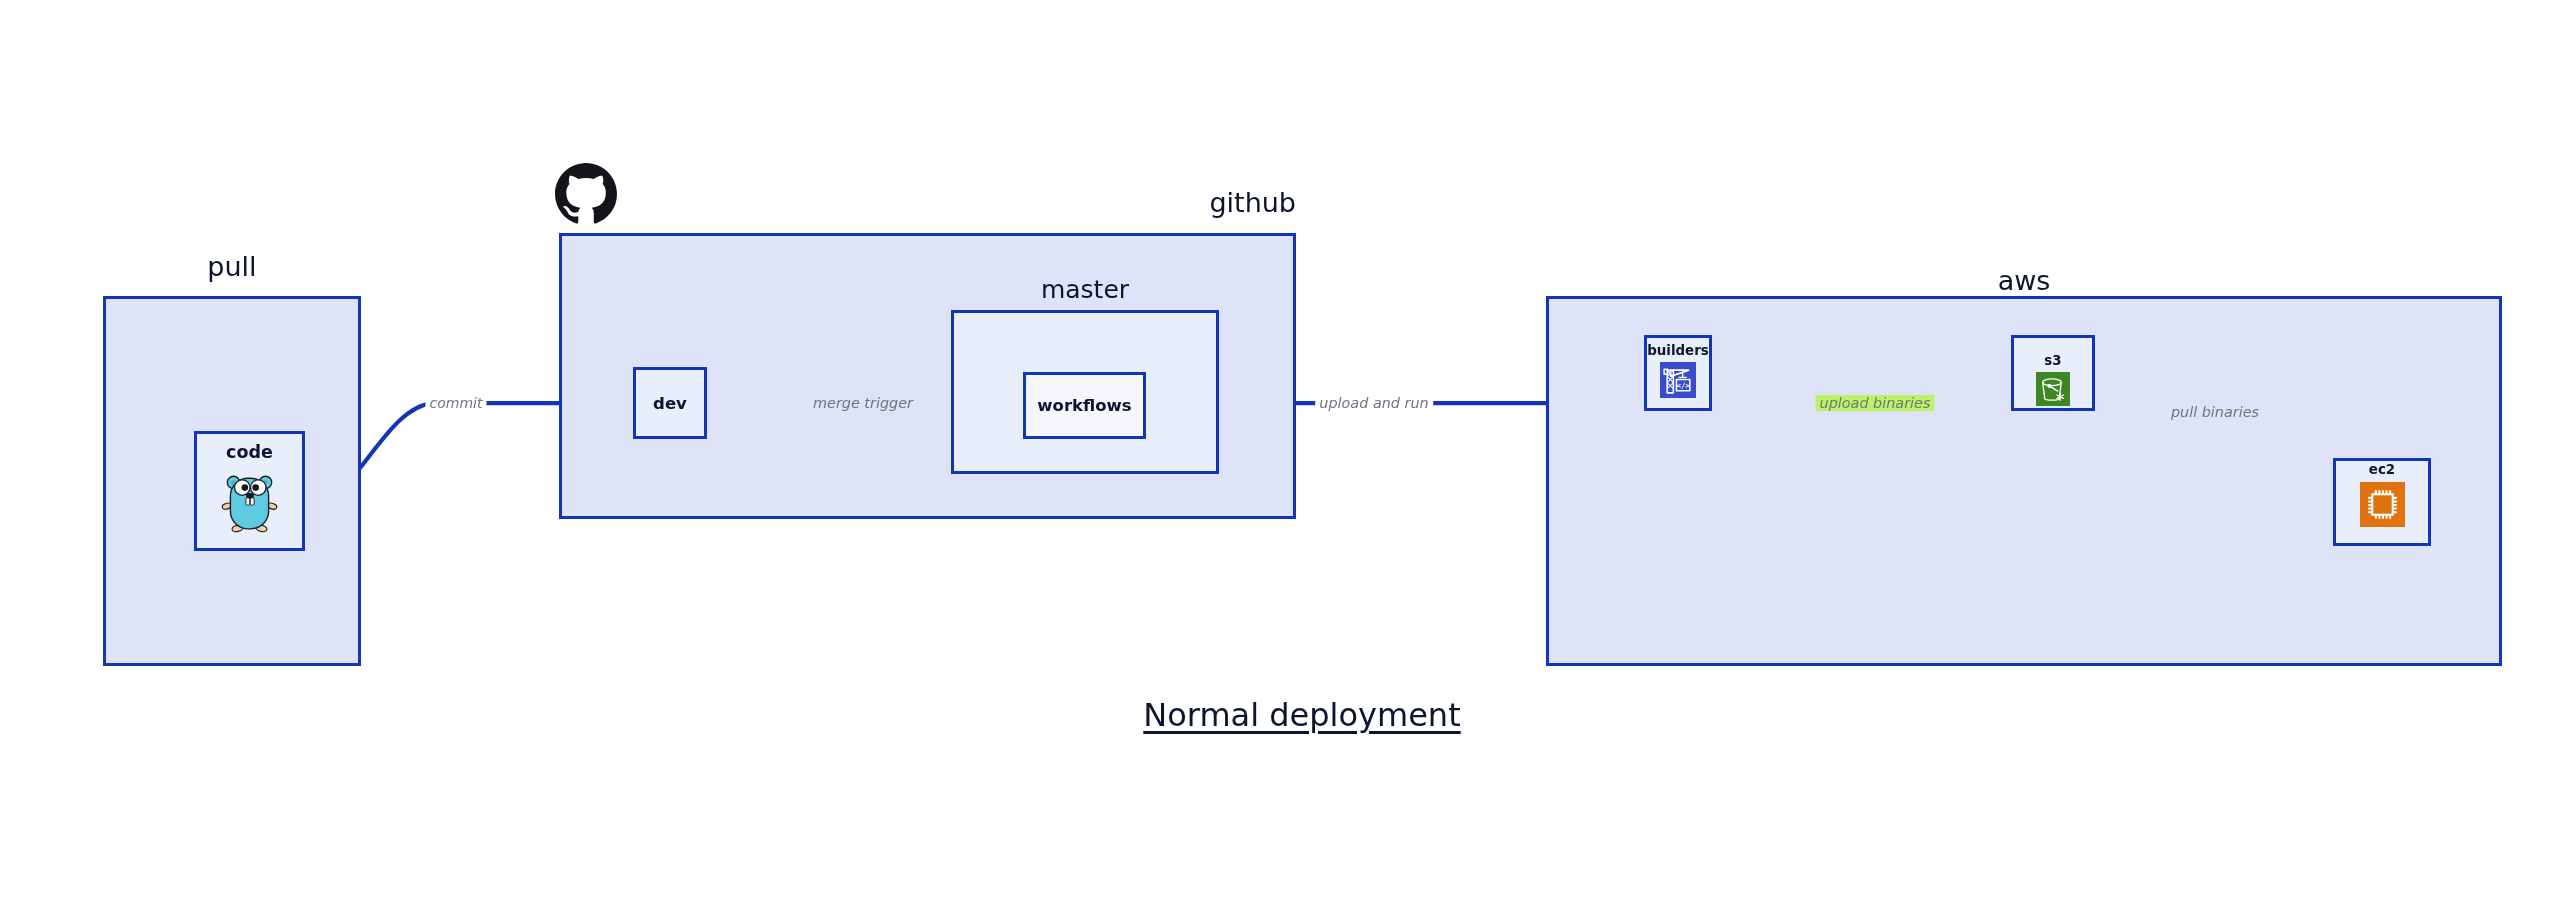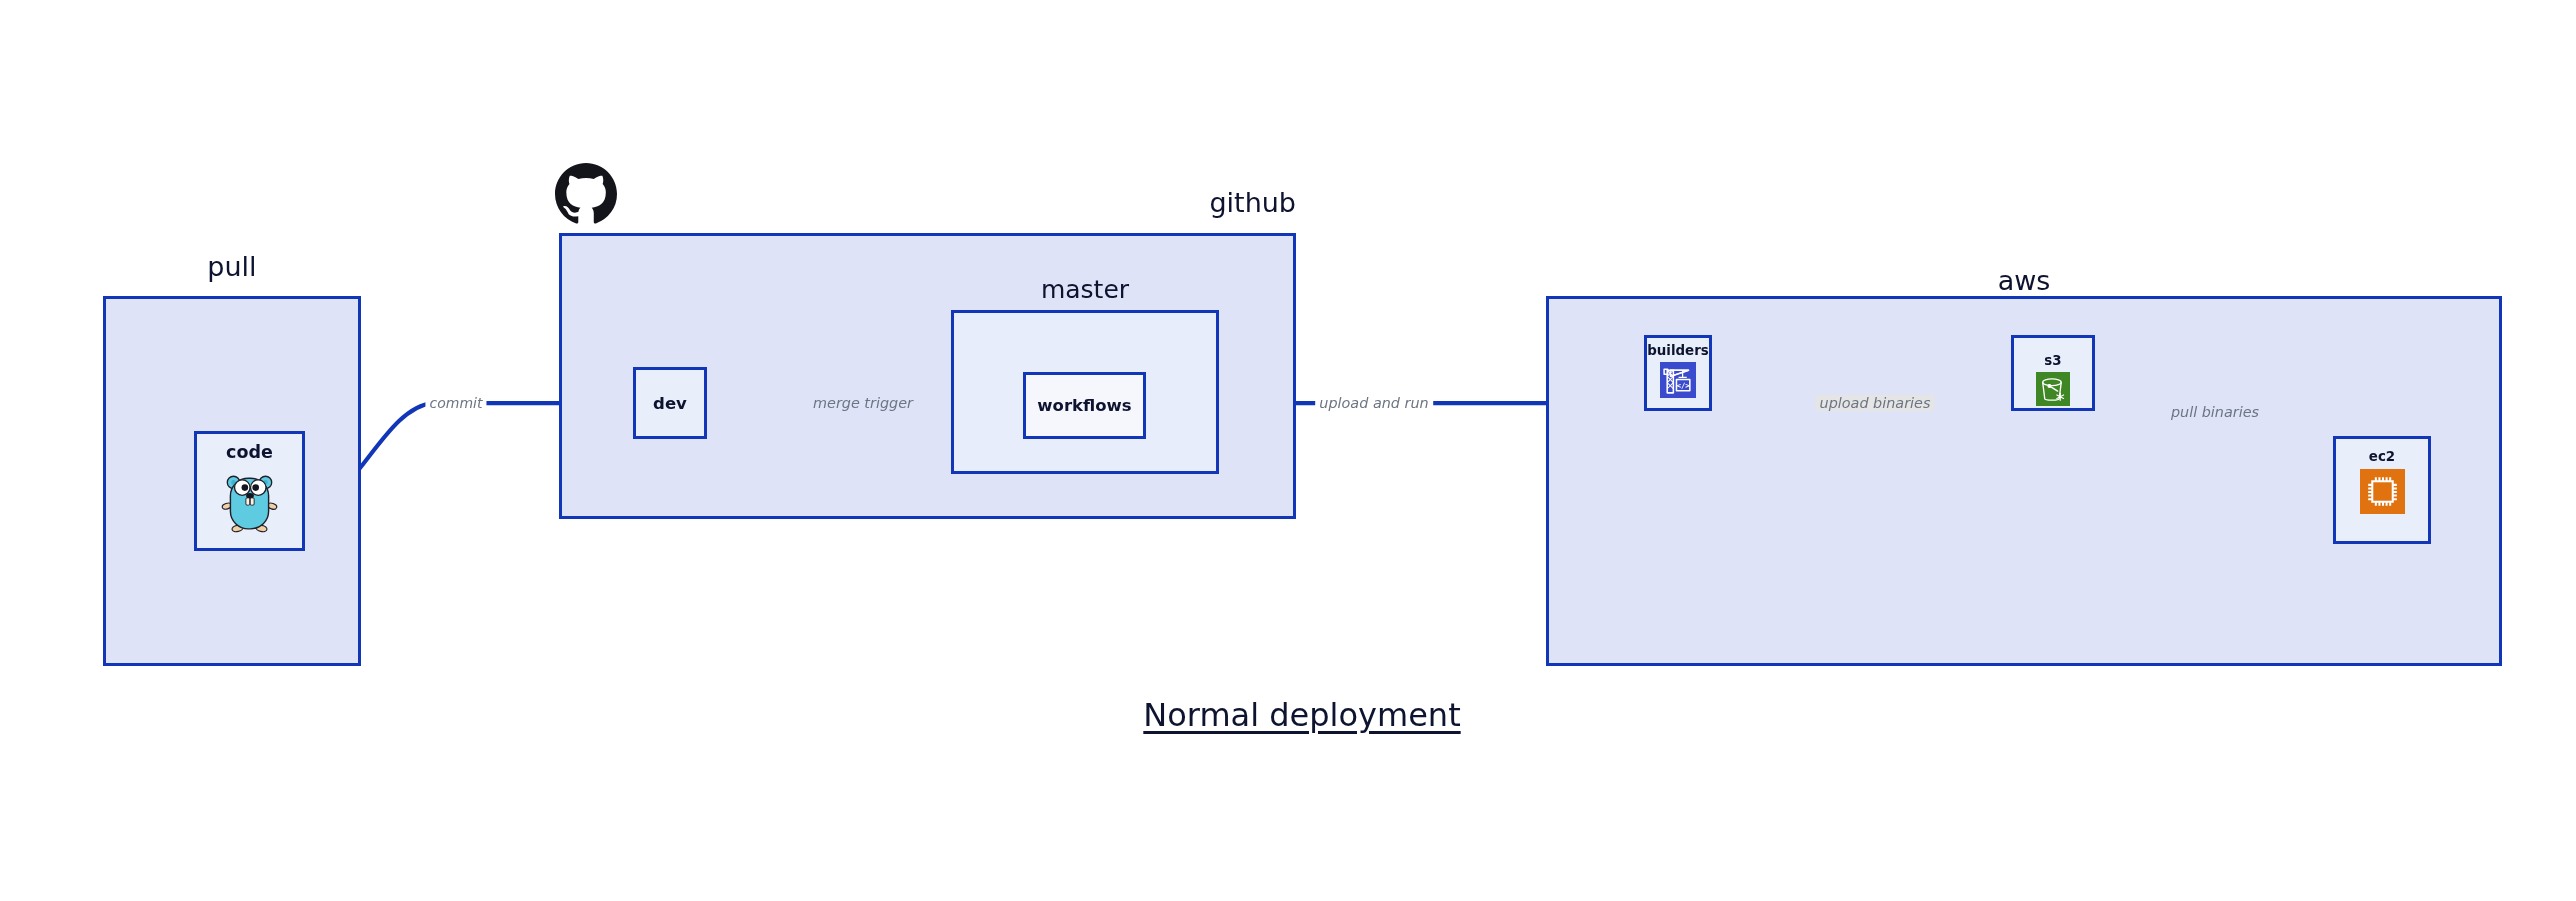--- a/index.html
+++ b/index.html
@@ -210,21 +210,21 @@
           <path d="M13 20 L17 52 C17 55.5 45 55.5 45 52 L49 20"></path>
           <path d="M26 27 L42 37"></path>
           <circle cx="26" cy="27" r="2.6" fill="#ffffff"></circle>
 
           <path d="M47 41 L47 55 M40.5 44.6 L53.5 51.4 M40.5 51.4 L53.5 44.6" stroke-width="2.4"></path>
         </g>
       </svg>
     </span>
   </div>
 
-  <div class="node" style="left:2333px; top:436px; width:98px; height:108px; padding-top:10px;">
+  <div class="node" style="left:2333px; top:458px; width:98px; height:88px; padding-top:1px;">
     <span class="node-label" style="font-size:13.4px;">ec2</span>
     <span class="node-icon" style="margin-top:5.2px;">
       <svg width="45" height="45" viewBox="0 0 88 88" xmlns="http://www.w3.org/2000/svg">
         <rect x="0" y="0" width="88" height="88" fill="#e0720f"></rect>
         <g fill="none" stroke="#ffffff" stroke-width="4" stroke-linecap="butt">
           <rect x="24" y="24" width="40" height="40"></rect>
 
           <path d="M31 16 L31 24 M38 16 L38 24 M45 16 L45 24 M52 16 L52 24 M59 16 L59 24"></path>
 
           <path d="M31 64 L31 72 M38 64 L38 72 M45 64 L45 72 M52 64 L52 72 M59 64 L59 72"></path>
@@ -236,20 +236,20 @@
       </svg>
     </span>
   </div>
 
   <span class="edge-label" style="left:456px; top:403px; font-size:14px; background:#ffffff; padding:0 4.1px;">commit</span>
 
   <span class="edge-label" style="left:863px; top:403px; font-size:14.4px; background:#dee3f8; padding:0 4.1px;">merge trigger</span>
 
   <span class="edge-label" style="left:1374px; top:403px; font-size:14.4px; background:#ffffff; padding:0 4.1px;">upload and run</span>
 
-  <span class="edge-label" style="left:1875px; top:403px; font-size:14.4px; background:#e5e5e5; padding:0 4.1px;">upload binaries</span>
+  <span class="edge-label" style="left:1875px; top:403px; font-size:14.4px; background:#bef264; padding:0 4.1px;">upload binaries</span>
 
   <span class="edge-label" style="left:2215px; top:412px; font-size:14.4px; background:#dee3f8; padding:0 3.1px;">pull binaries</span>
 
   <div id="title" style="left:1302px; top:696px; font-size:32px;">Normal deployment</div>
 
 </div>
 
 
 </body></html>

